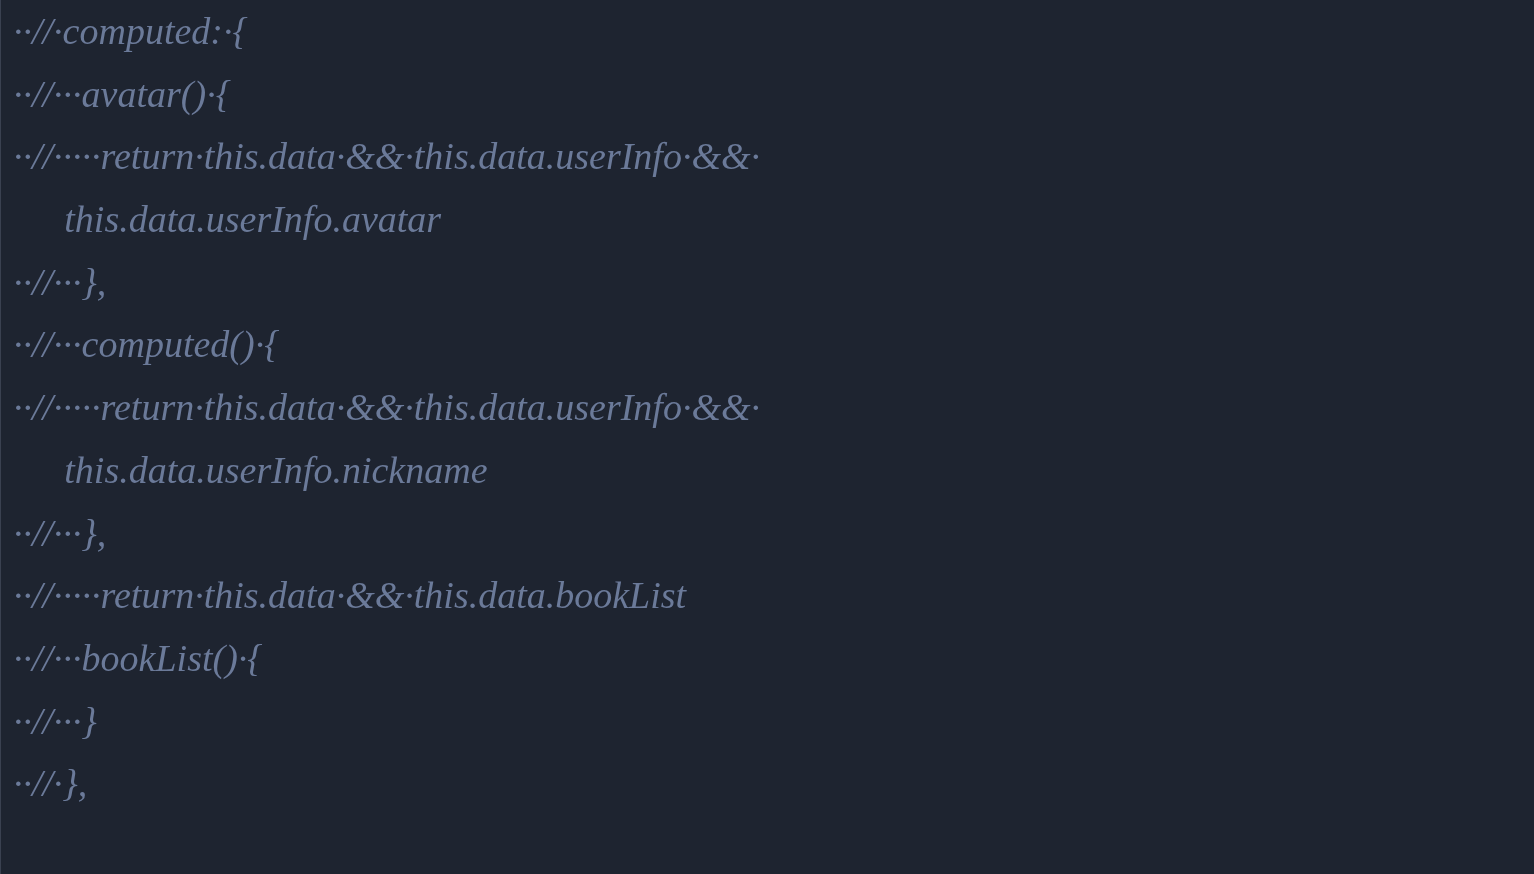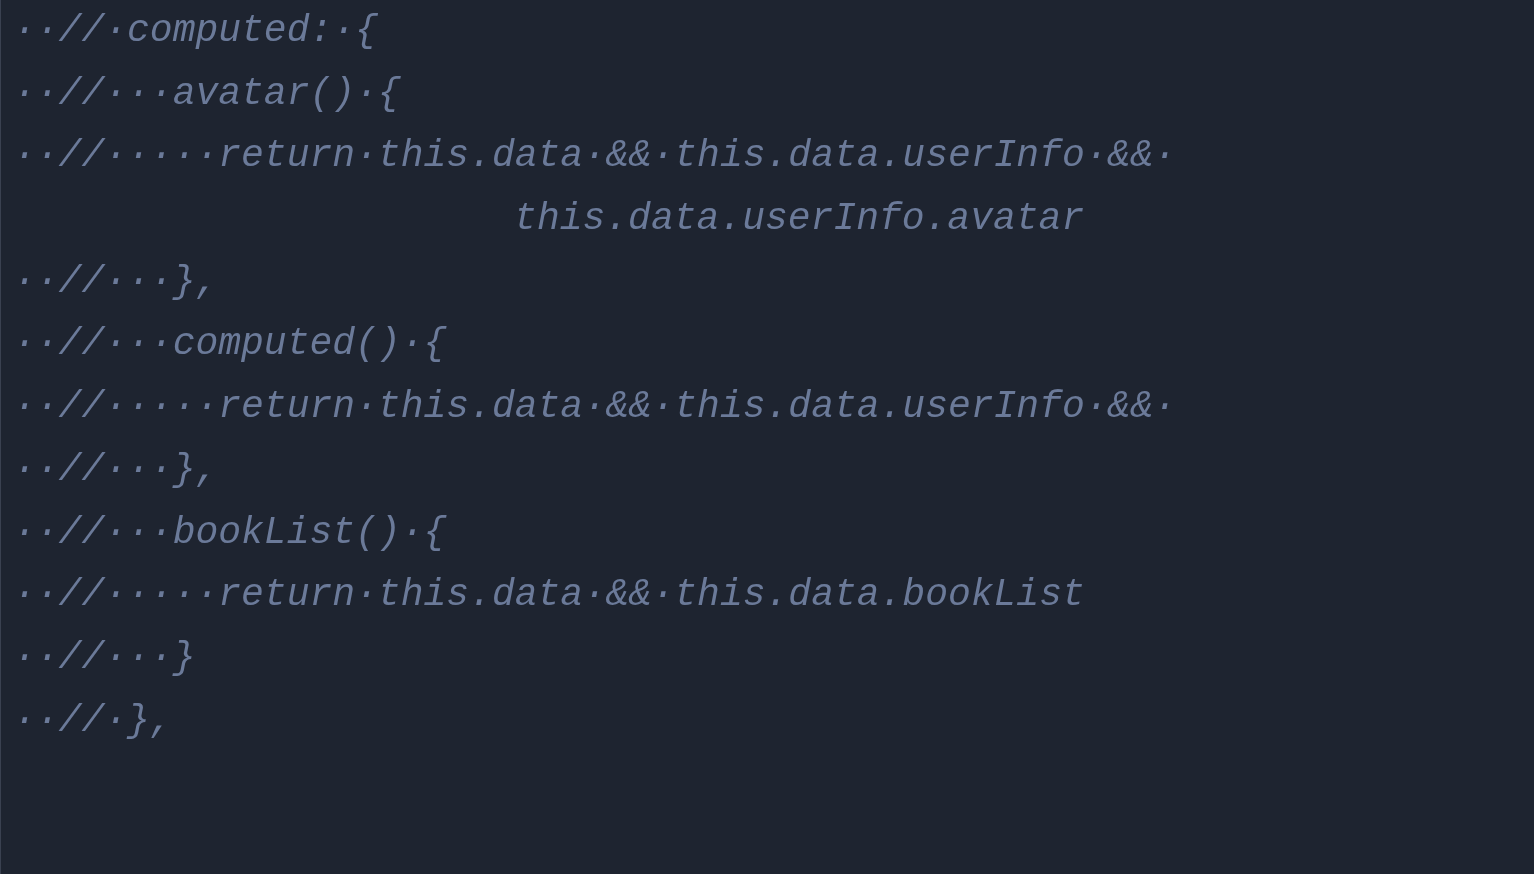--- a/index.html
+++ b/index.html
@@ -1,18 +1,19 @@
 <!DOCTYPE html>
 <html><head>
   <meta charset="utf-8">
   <style>
     * {
       margin: 0;
       padding: 0;
       box-sizing: border-box;
+      font-family: Liberation Serif, serif;
     }
     body {
       background-color: #1e2430;
       width: 1534px;
       height: 874px;
       font-family: 'SF Mono', 'Monaco', 'Menlo', 'Consolas', 'Courier New', monospace;
       font-size: 38px;
       line-height: 1.65;
       overflow: hidden;
       position: relative;
@@ -27,32 +28,32 @@
     }
     .line {
       white-space: pre-wrap;
       word-break: break-word;
       color: #6b7a99;
       font-style: italic;
       position: relative;
     }
     .continuation {
       padding-left: 1.35em;
-      text-align: center;
     }
   </style>
 </head>
 <body>
 
 <div class="editor">
   <div class="line"><span>··//·computed:·{</span></div>
   <div class="line"><span>··//···avatar()·{</span></div>
   <div class="line"><span>··//·····return·this.data·&amp;&amp;·this.data.userInfo·&amp;&amp;·</span></div>
   <div class="line continuation"><span>this.data.userInfo.avatar</span></div>
   <div class="line"><span>··//···},</span></div>
   <div class="line"><span>··//···computed()·{</span></div>
   <div class="line"><span>··//·····return·this.data·&amp;&amp;·this.data.userInfo·&amp;&amp;·</span></div>
+  <div class="line continuation"><span>this.data.userInfo.nickname</span></div>
   <div class="line"><span>··//···},</span></div>
+  <div class="line"><span>··//·····return·this.data·&amp;&amp;·this.data.bookList</span></div>
   <div class="line"><span>··//···bookList()·{</span></div>
-  <div class="line"><span>··//·····return·this.data·&amp;&amp;·this.data.bookList</span></div>
   <div class="line"><span>··//···}</span></div>
   <div class="line"><span>··//·},</span></div>
 </div>
 
 </body></html>

